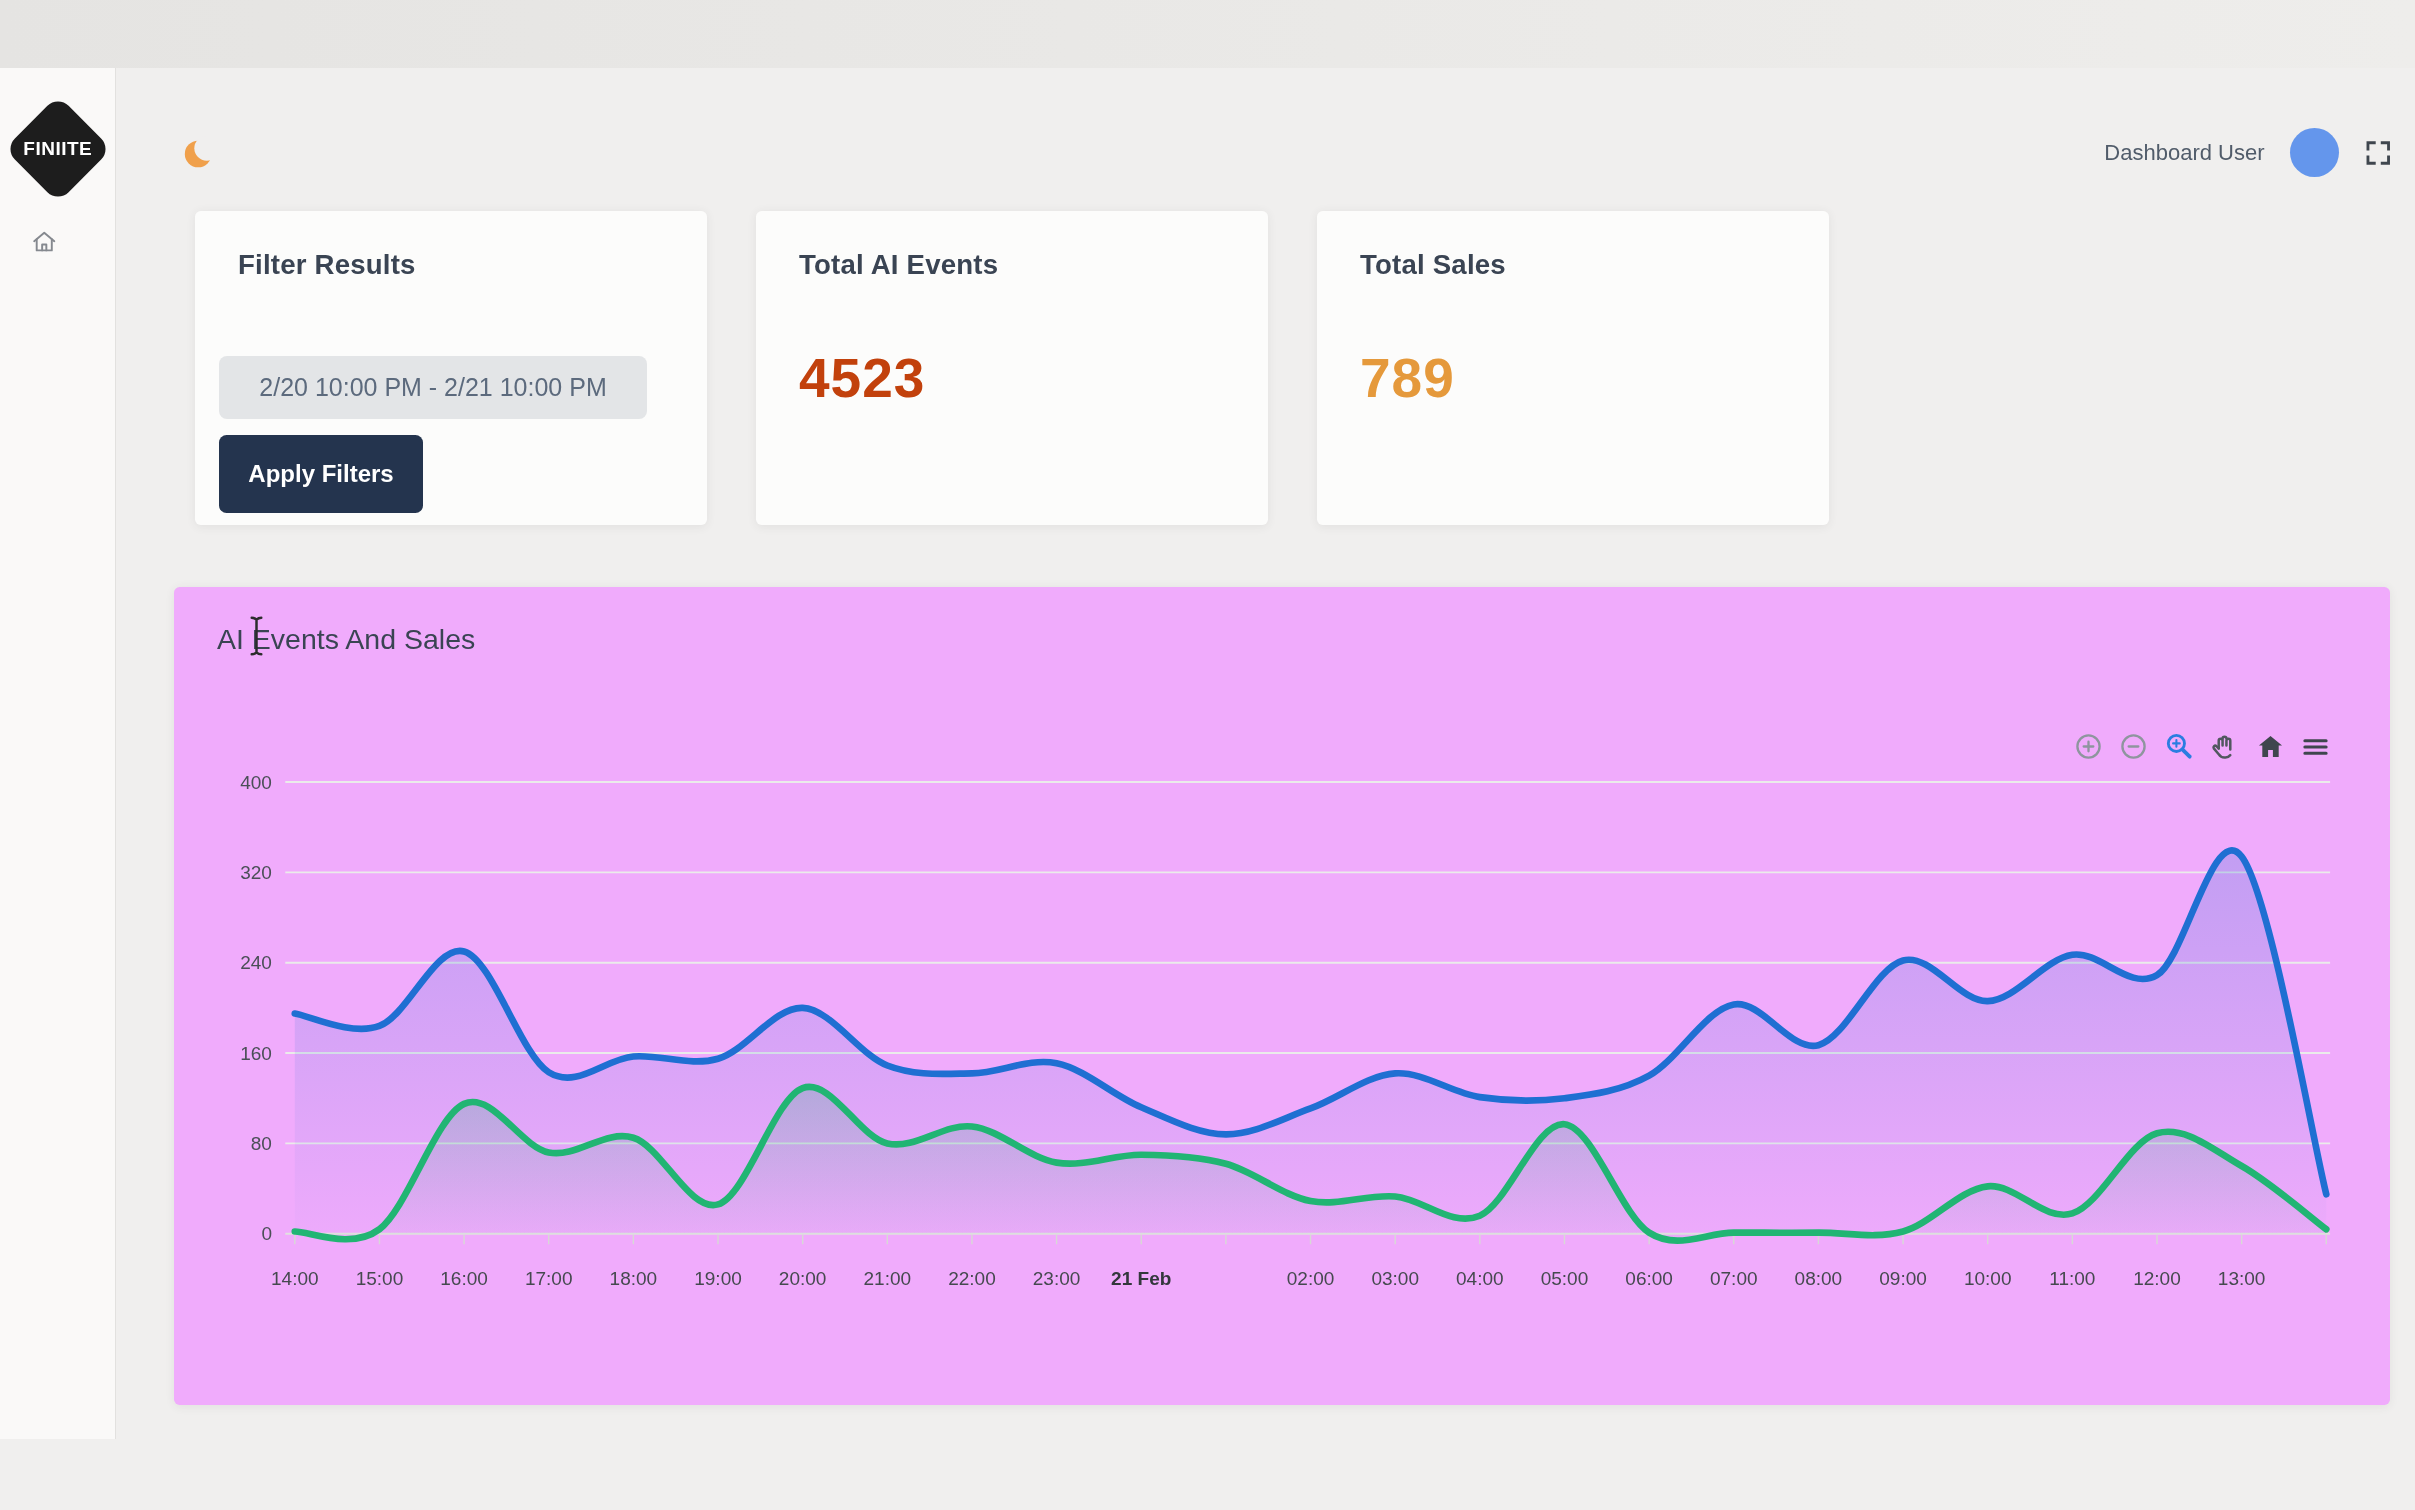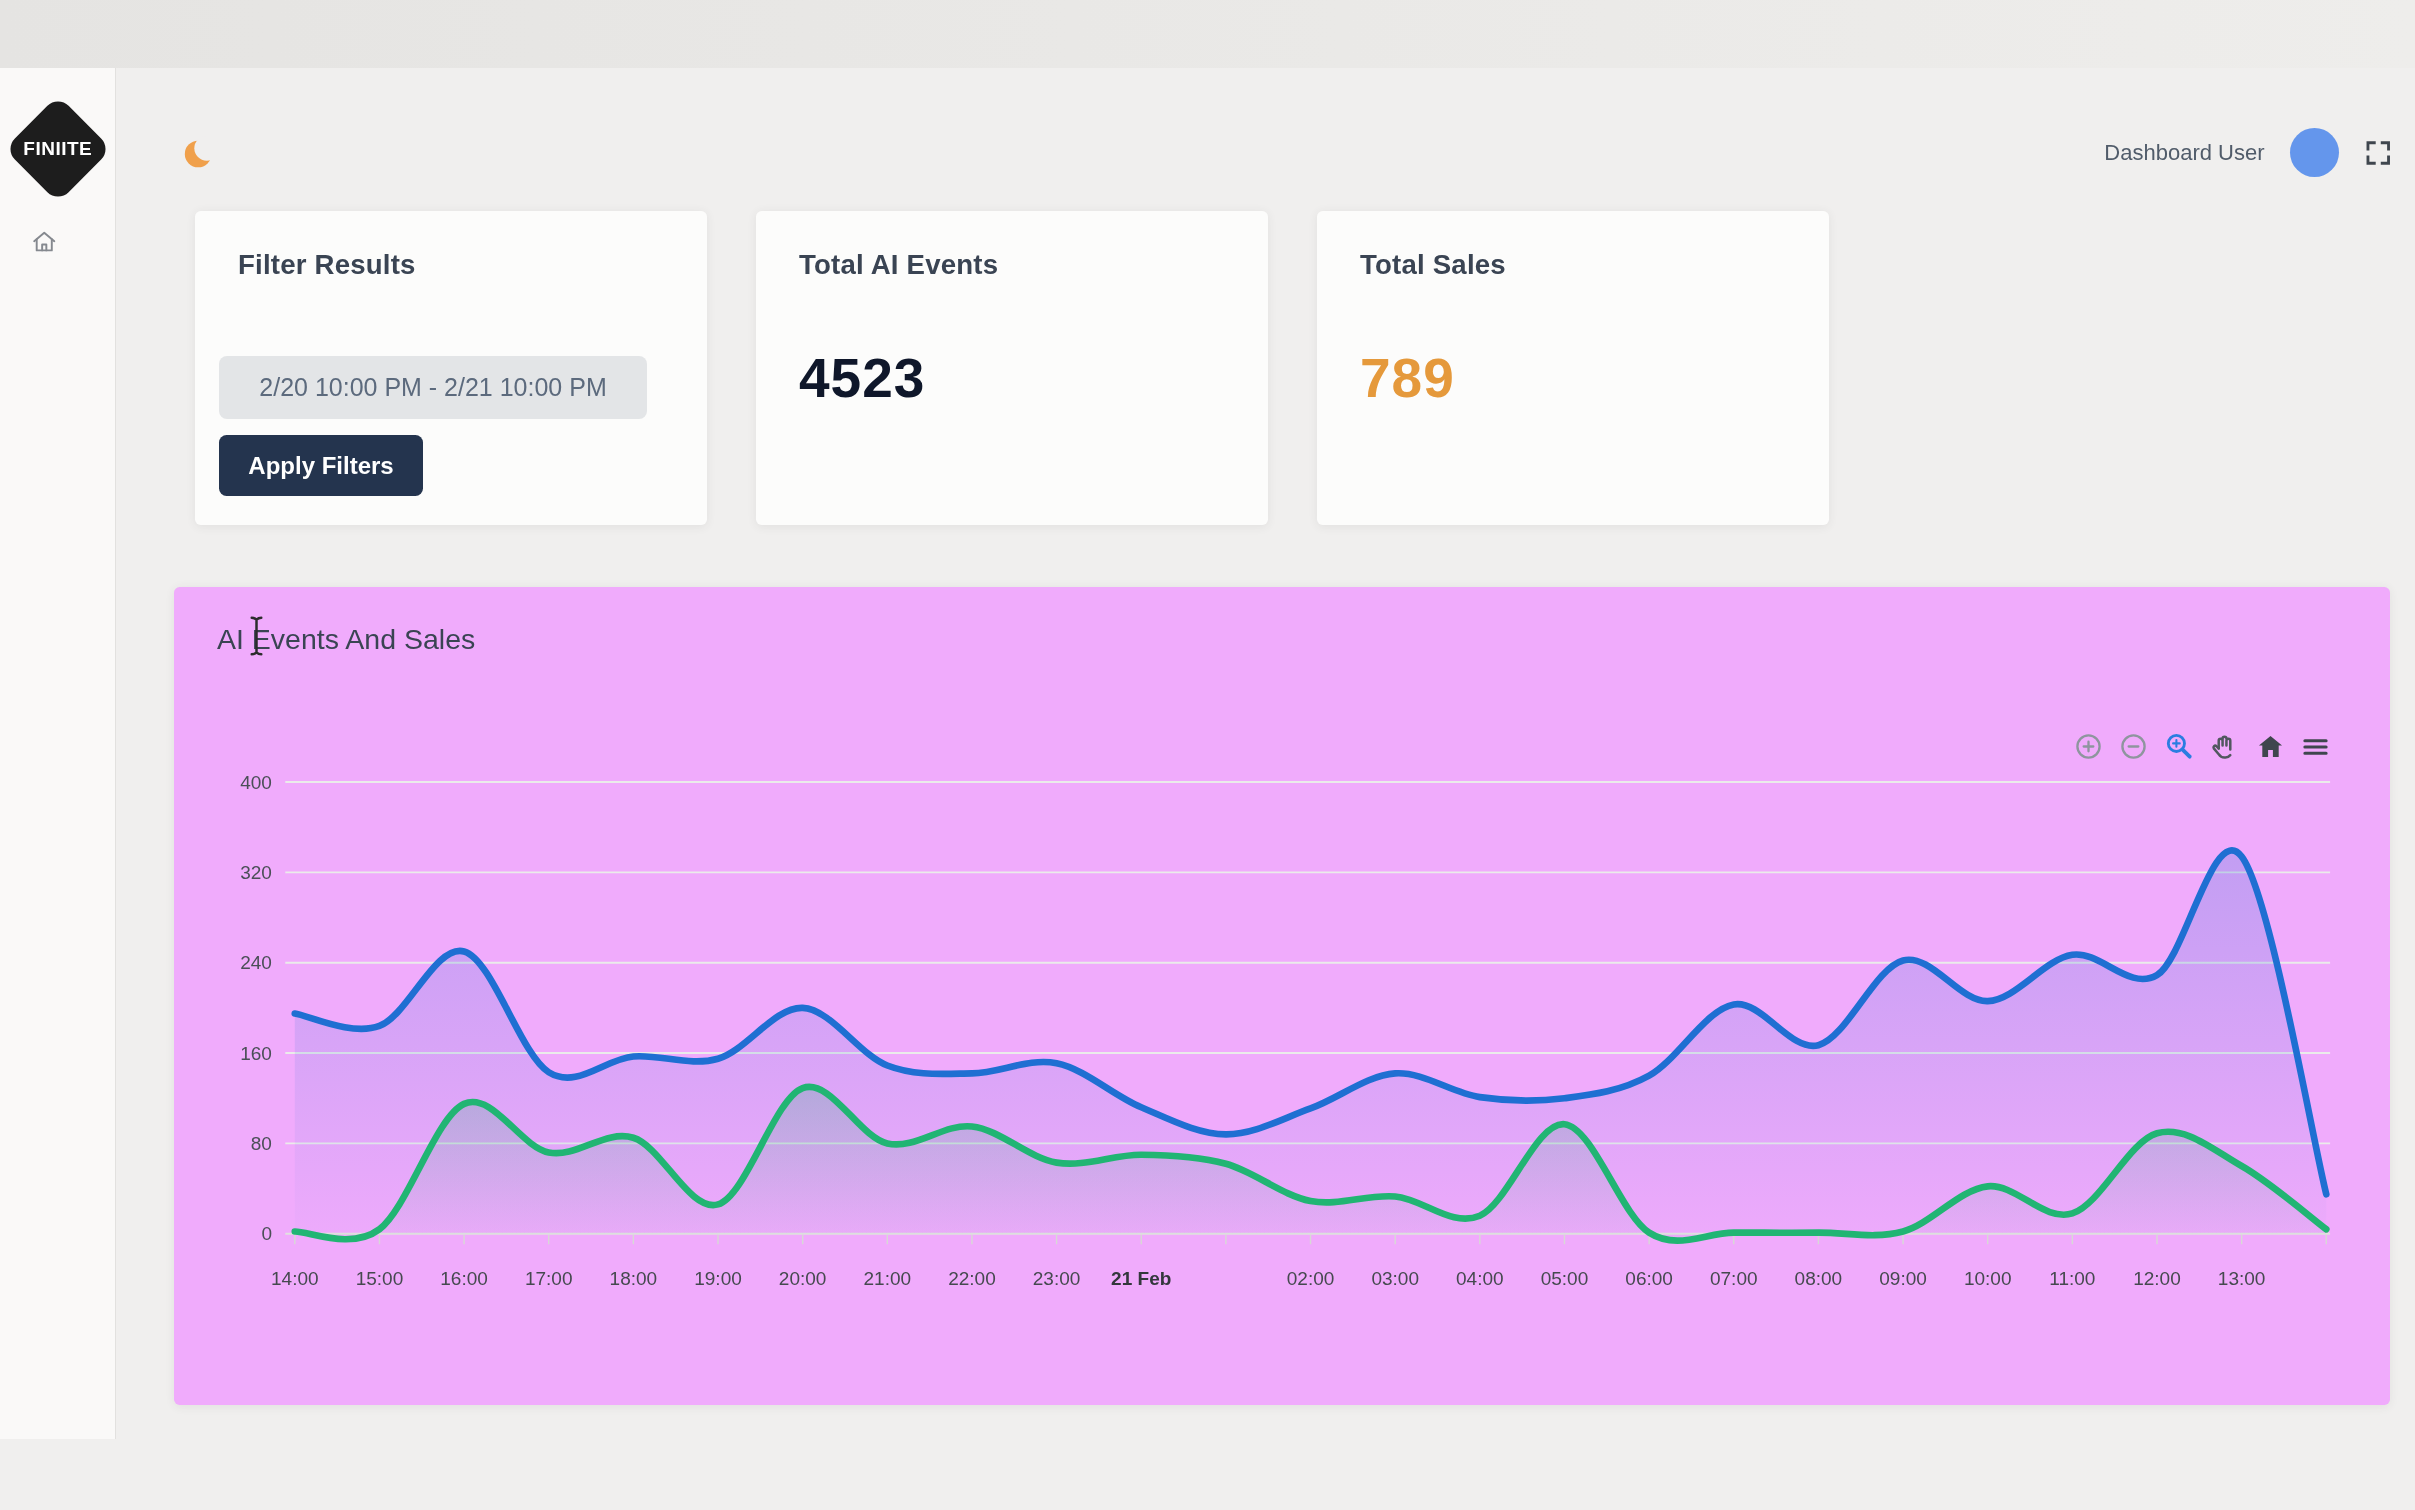--- a/index.html
+++ b/index.html
@@ -24,21 +24,21 @@
   .cards-row { position:absolute; left:174px; top:211px; width:2216px; height:314px;
     display:grid; grid-template-columns:repeat(4,1fr); gap:49px;padding-left:21px; }
   .card { position:relative; background:#fcfcfb; border-radius:5.7px;
     box-shadow:0 1.9px 9.5px rgba(70,70,70,.08); }
   .card-title { position:absolute; left:43px; top:38px; font-size:27.6px;
     font-weight:600; color:#3a4453; letter-spacing:0.2px; }
   .date-input { position:absolute; left:24px; top:133px; width:428px; height:63px;
     background:#e3e5e7; border:none; border-radius:8px; text-align:center;
     font-size:25px; font-weight:500; color:#5c6a7d;
     font-family:"Liberation Sans","DejaVu Sans",sans-serif;margin-top:12px; }
-  .apply-btn { position:absolute; left:24px; top:224px; width:204px; height:61px;
+  .apply-btn { position:absolute; left:24px; top:224px; width:204px; height:78px;
     background:#24344e; color:#fff; border:none; border-radius:7.6px;
     font-size:24px; font-weight:700; cursor:pointer;
     font-family:"Liberation Sans","DejaVu Sans",sans-serif; }
   .stat-value { position:absolute; left:43px; top:135px; font-size:55px;
     font-weight:600; letter-spacing:1px; }
   .chart-card { position:absolute; left:174px; top:587px; width:2216px; height:818px;
     background:#f0abfc; border-radius:5.7px; box-shadow:0 1.9px 9.5px rgba(70,70,70,.08); }
   .chart-title { position:absolute; left:43px; top:36px; font-size:28.5px;
     font-weight:500; color:#3a4453; }
   .chart-toolbar { position:absolute; right:60px; top:145px; display:flex;
@@ -96,21 +96,21 @@
 </div>
 
 <div class="cards-row">
   <div class="card">
     <div class="card-title">Filter Results</div>
     <input class="date-input" readonly="" value="2/20 10:00 PM - 2/21 10:00 PM" style="">
     <button class="apply-btn">Apply Filters</button>
   </div>
   <div class="card">
     <div class="card-title">Total AI Events</div>
-    <div class="stat-value" style="color: #0f172a;">4523</div>
+    <div class="stat-value" style="color: #c2410c;">4523</div>
   </div>
   <div class="card">
     <div class="card-title">Total Sales</div>
     <div class="stat-value" style="color: rgb(229, 153, 59);">789</div>
   </div>
 </div>
 
 <div class="chart-card">
   <div class="chart-title">AI Events And Sales</div>
 

